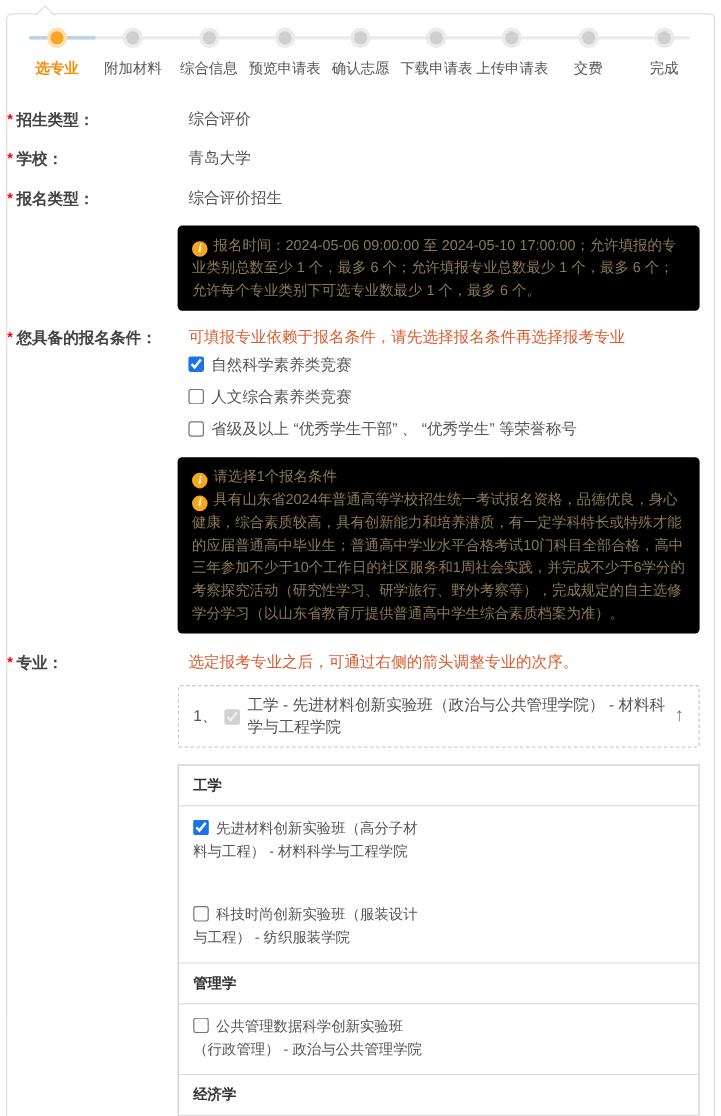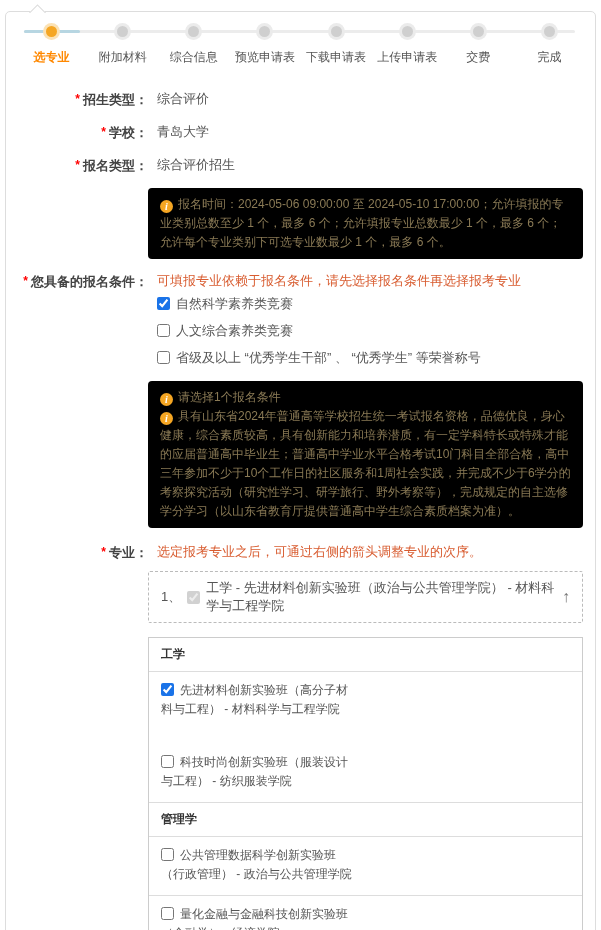--- a/index.html
+++ b/index.html
@@ -41,21 +41,21 @@
     display: inline-block; width: 11px; height: 11px; border-radius: 50%;
     background: #cfcfcf; box-shadow: 0 0 0 3px #ebebeb; margin-top: 1px;
   }
   .step.active .dot { background: #f5a623; box-shadow: 0 0 0 3px #fbe2b5; }
   .step-label { display: block; margin-top: 9px; font-size: 12px; color: #555; white-space: nowrap; }
   .step.active .step-label { color: #ff8800; font-weight: bold; }
   
   .form { margin-top: 22px; }
   .frow { display: flex; align-items: flex-start; margin-bottom: 12px; }
   .flabel {
-    width: 142px; flex: 0 0 142px; text-align: right;
+    width: 142px; flex: 0 0 142px; text-align: left;
     font-weight: bold; color: #444; line-height: 20px;
   }
   .req { color: #f00; font-size: 12px; margin-right: 3px; vertical-align: 1px; }
   .fvalue { padding-left: 9px; line-height: 20px; color: #555; }
   .hint-text { color: #d85c30; line-height: 20px; }
   .indent { margin-left: 142px; margin-right: 12px; }
   .notice {
     background: #000000; border-radius: 4px;
     padding: 7px 12px; font-size: 12px; color: #8a7a55; line-height: 19px;
   }
@@ -95,20 +95,21 @@
   <div class="notch"></div>
 
   <div class="stepper">
     <div class="track"></div>
     <div class="track-done"></div>
     <div class="steps">
         <div class="step active"><span class="dot"></span><span class="step-label">选专业</span></div>
         <div class="step"><span class="dot"></span><span class="step-label">附加材料</span></div>
         <div class="step"><span class="dot"></span><span class="step-label">综合信息</span></div>
         <div class="step"><span class="dot"></span><span class="step-label">预览申请表</span></div>
+        <div class="step"><span class="dot"></span><span class="step-label">确认志愿</span></div>
         <div class="step"><span class="dot"></span><span class="step-label">下载申请表</span></div>
         <div class="step"><span class="dot"></span><span class="step-label">上传申请表</span></div>
         <div class="step"><span class="dot"></span><span class="step-label">交费</span></div>
         <div class="step"><span class="dot"></span><span class="step-label">完成</span></div>
       </div>
   </div>
 
   <div class="form">
 
     <div class="frow">
@@ -164,20 +165,21 @@
     <div class="mtable indent">
         <div class="cat-header">工学</div>
         <div class="cat-items">
           <label class="titem"><input type="checkbox" checked="" style=""><span>先进材料创新实验班（高分子材料与工程） - 材料科学与工程学院</span></label>
           <label class="titem"><input type="checkbox" style=""><span>科技时尚创新实验班（服装设计与工程） - 纺织服装学院</span></label>
         </div>
         <div class="cat-header">管理学</div>
         <div class="cat-items">
           <label class="titem"><input type="checkbox" style=""><span>公共管理数据科学创新实验班（行政管理） - 政治与公共管理学院</span></label>
         </div>
+        <div class="cat-header">经济学</div>
         <div class="cat-items">
           <label class="titem"><input type="checkbox" style=""><span>量化金融与金融科技创新实验班（金融学） - 经济学院</span></label>
         </div>
         <div class="cat-header">理学</div>
       </div>
 
   </div>
 </div>
 
 </body></html>

